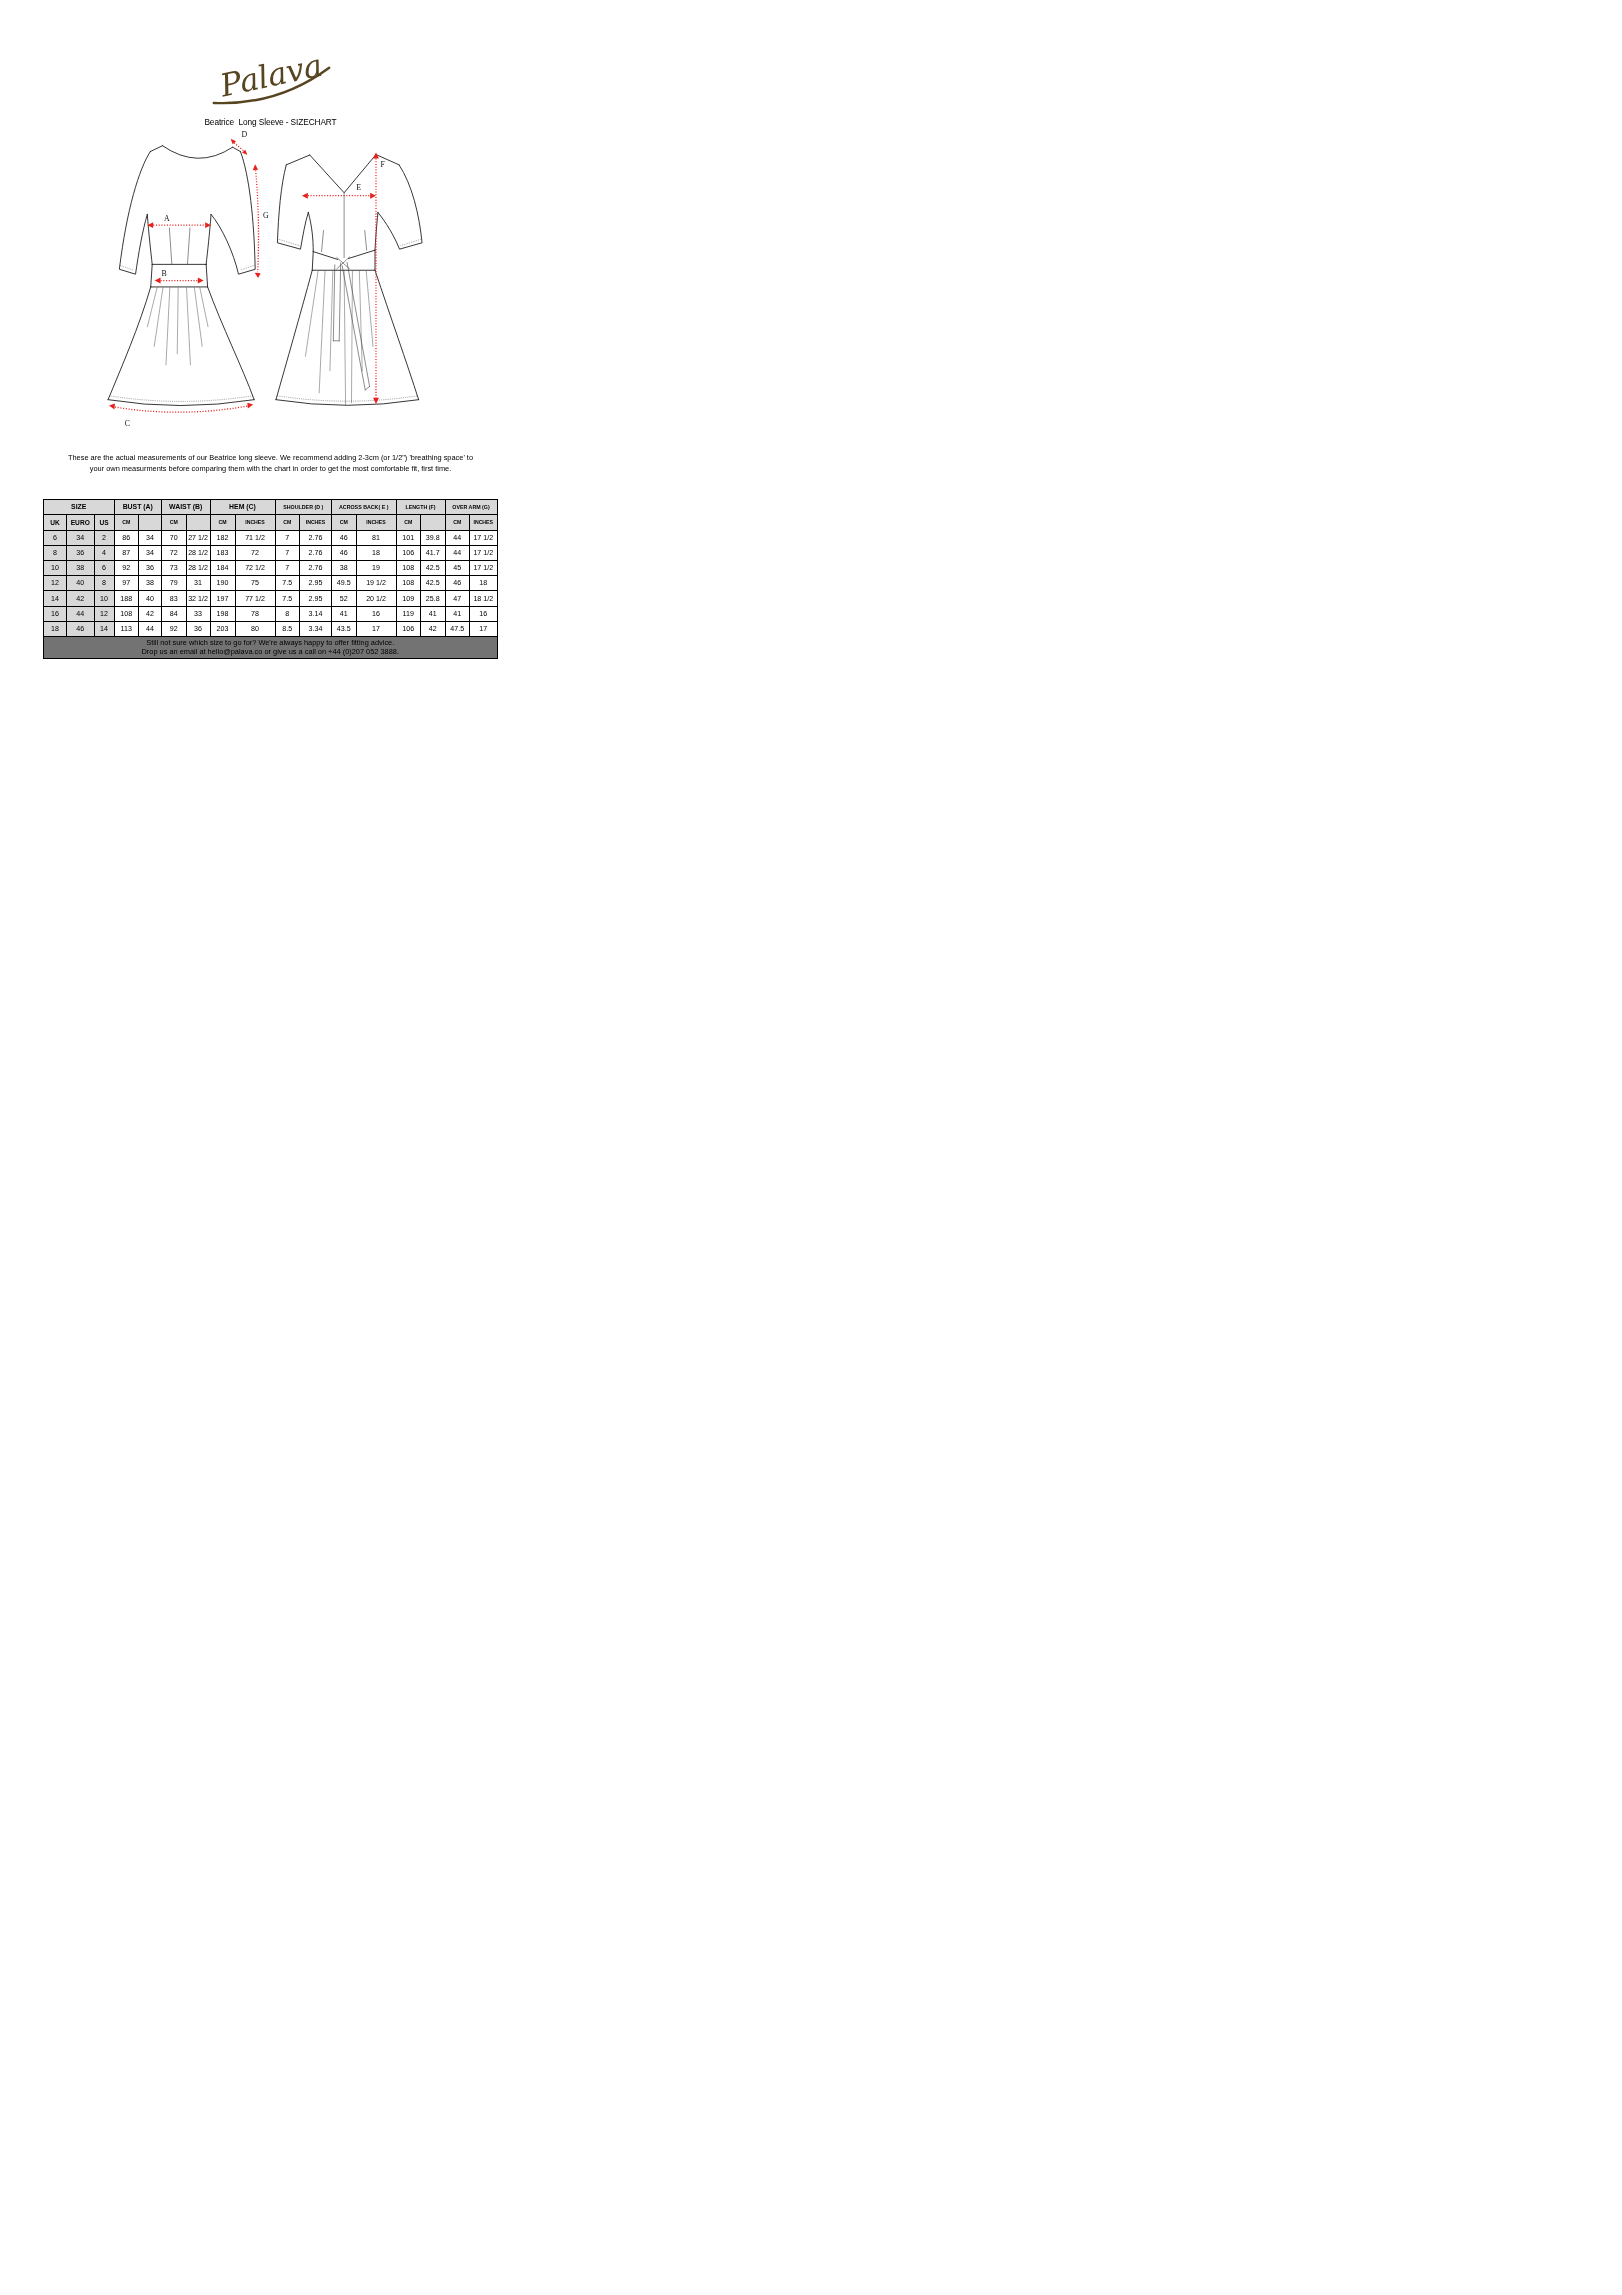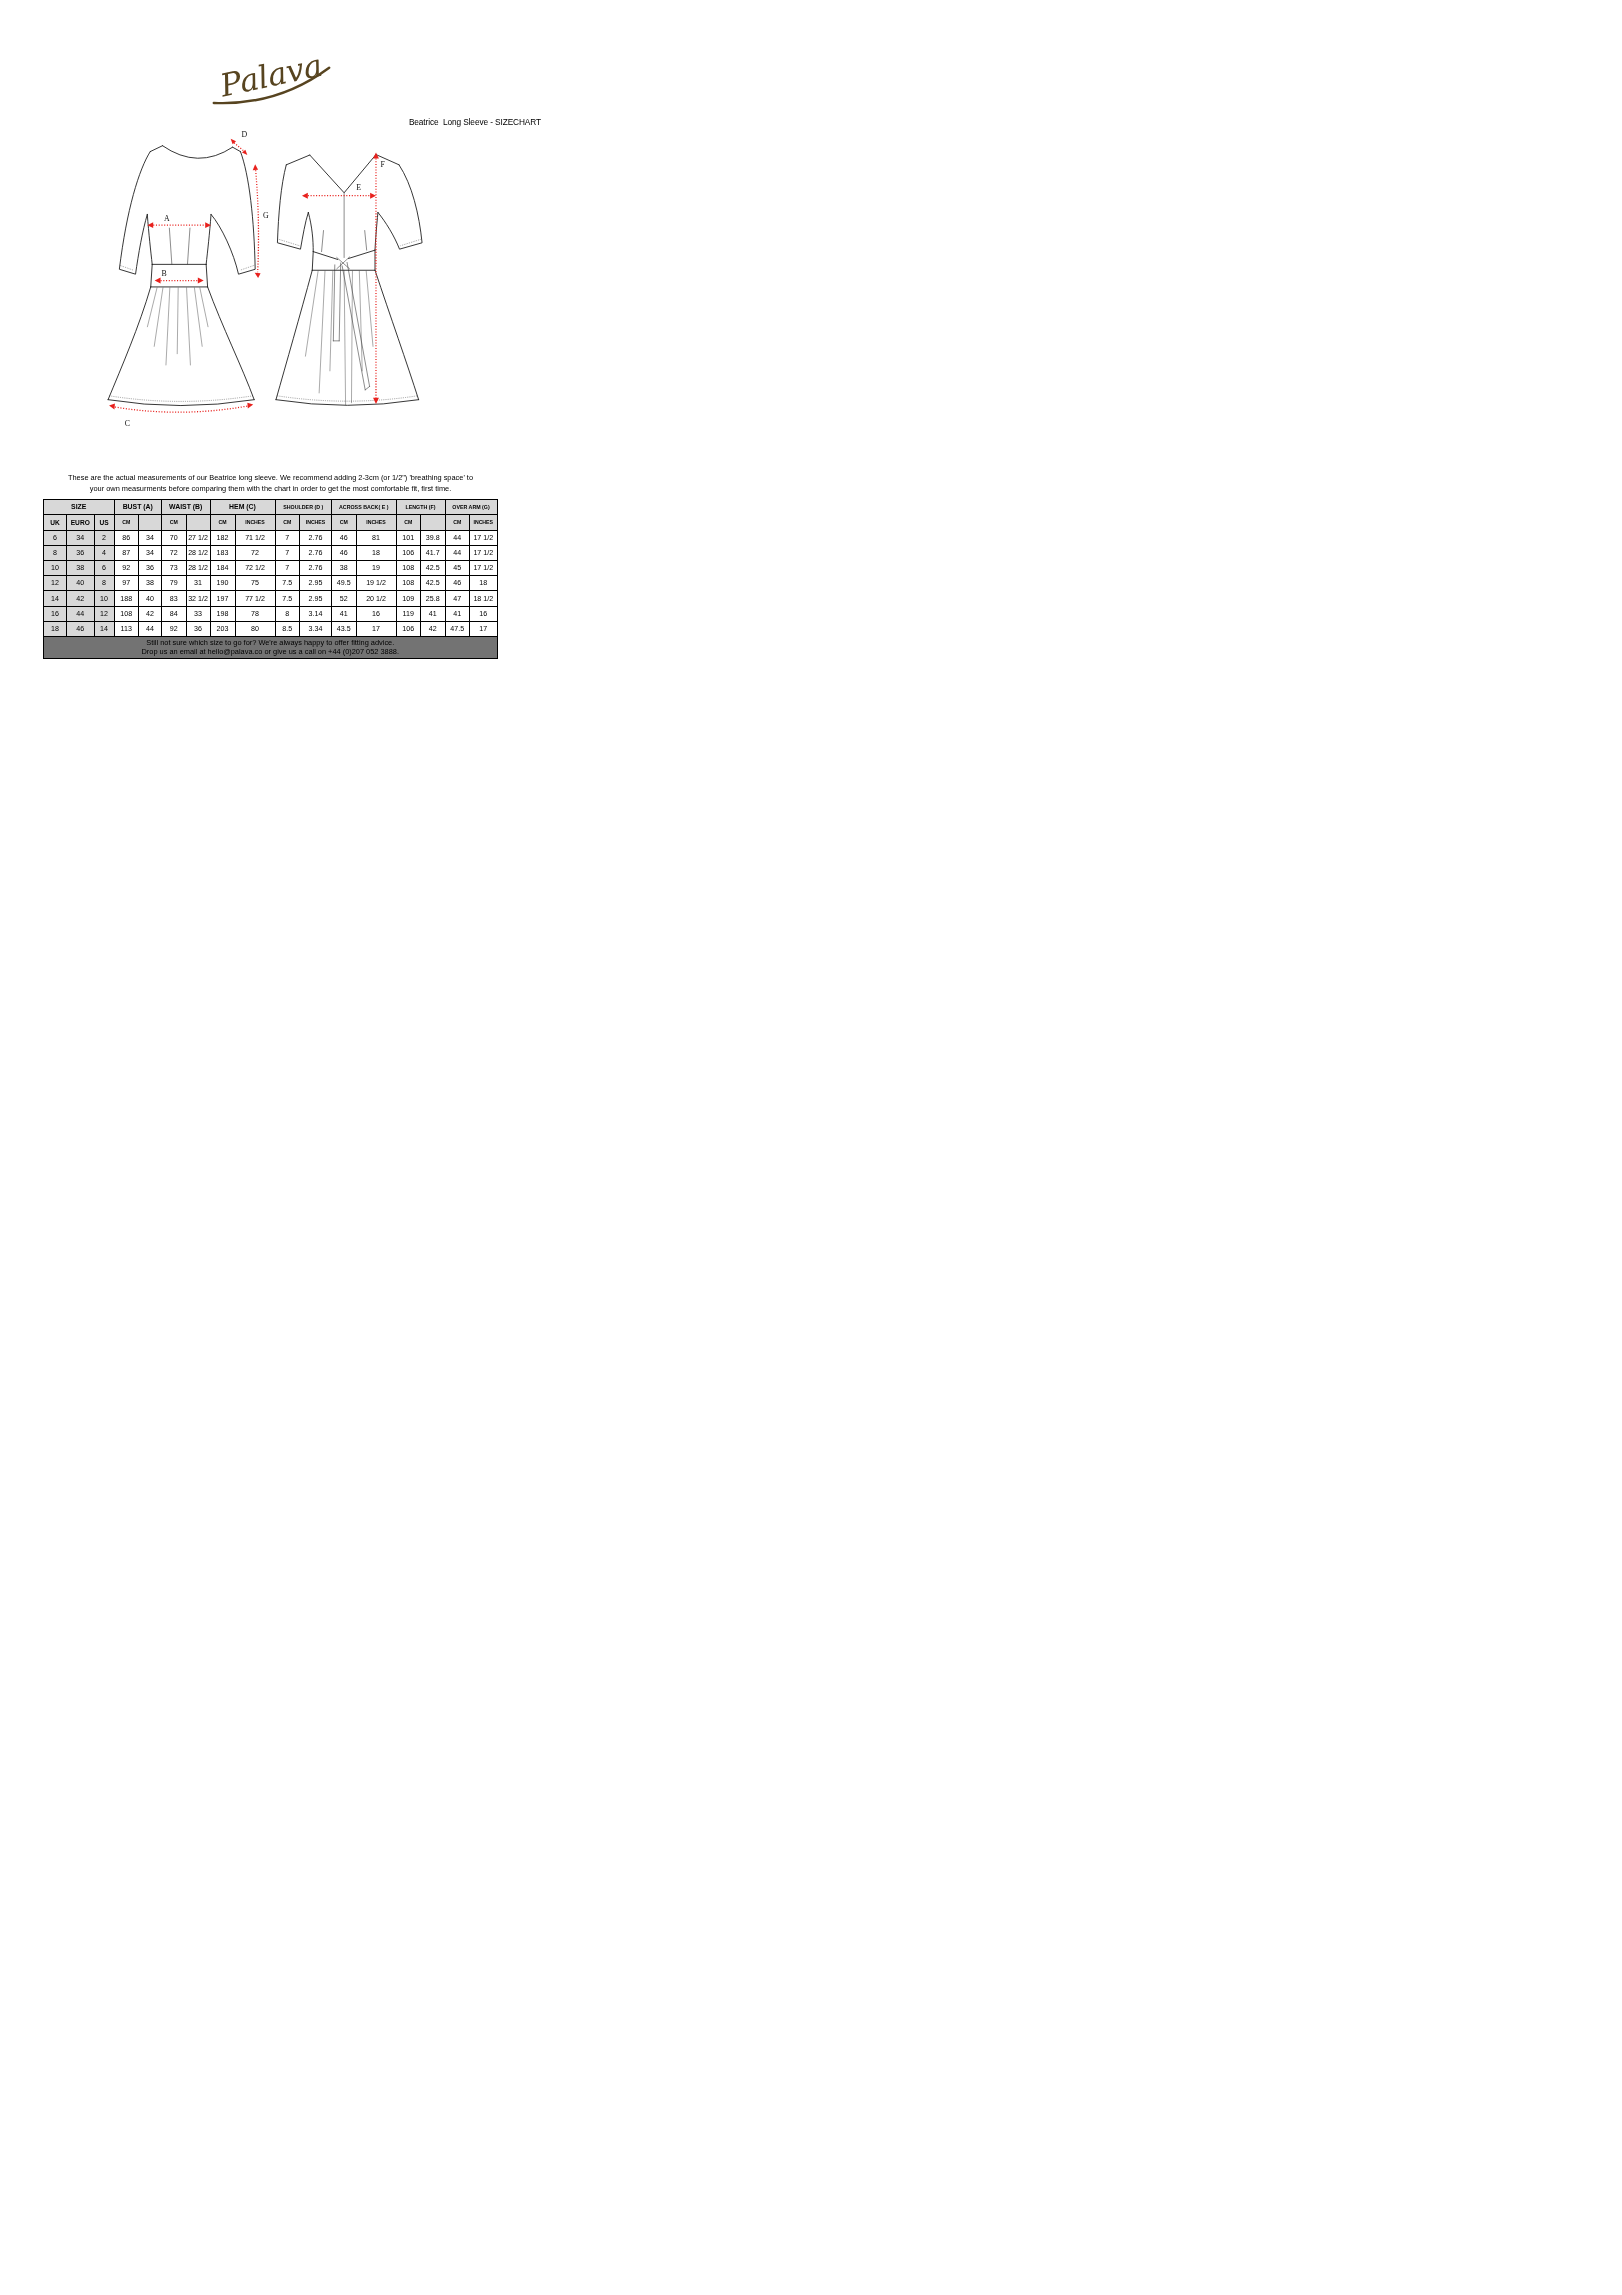--- a/index.html
+++ b/index.html
@@ -3,28 +3,28 @@
 <meta charset="utf-8">
 <style>
   :root { --arrow-color:#e8211d; --logo-color:#574420; }
   html,body { margin:0; padding:0; }
   body {
     width:541px; height:765px; background:#ffffff; position:relative;
     font-family:"Liberation Sans", sans-serif; color:#000;
   }
   .logo-wrap { position:absolute; top:46px; left:0; width:100%; display:flex; justify-content:center; }
   .page-title {
-    position:absolute; top:117px; left:0; width:100%; text-align:right;
+    position:absolute; top:117px; left:0; width:100%; text-align:center;
     font-size:8.3px; letter-spacing:-0.1px; white-space:pre;
   }
   .diagram-area { position:absolute; top:131px; left:0; width:541px; height:307px; }
   .front-svg { position:absolute; left:102px; top:0; }
   .back-svg  { position:absolute; left:269px; top:0; }
 
-  .intro-text { position:absolute; top:472px; left:0; width:100%; text-align:center; font-size:7.4px; line-height:11.3px; }
+  .intro-text { position:absolute; top:452px; left:0; width:100%; text-align:center; font-size:7.4px; line-height:11.3px; }
   .intro-text span { display:block; }
 
   .table-wrap { position:absolute; top:499px; left:43px; }
   table.size-chart { border-collapse:collapse; table-layout:fixed; border:1.2px solid #000; }
   .size-chart th, .size-chart td {
     border:0.7px solid #000; text-align:center; vertical-align:middle;
     padding:0; overflow:hidden; white-space:nowrap;
   }
   .group-h { background:#d8d8d8; font-weight:bold; height:13.7px; }
   .group-h.large { font-size:6.9px; }

